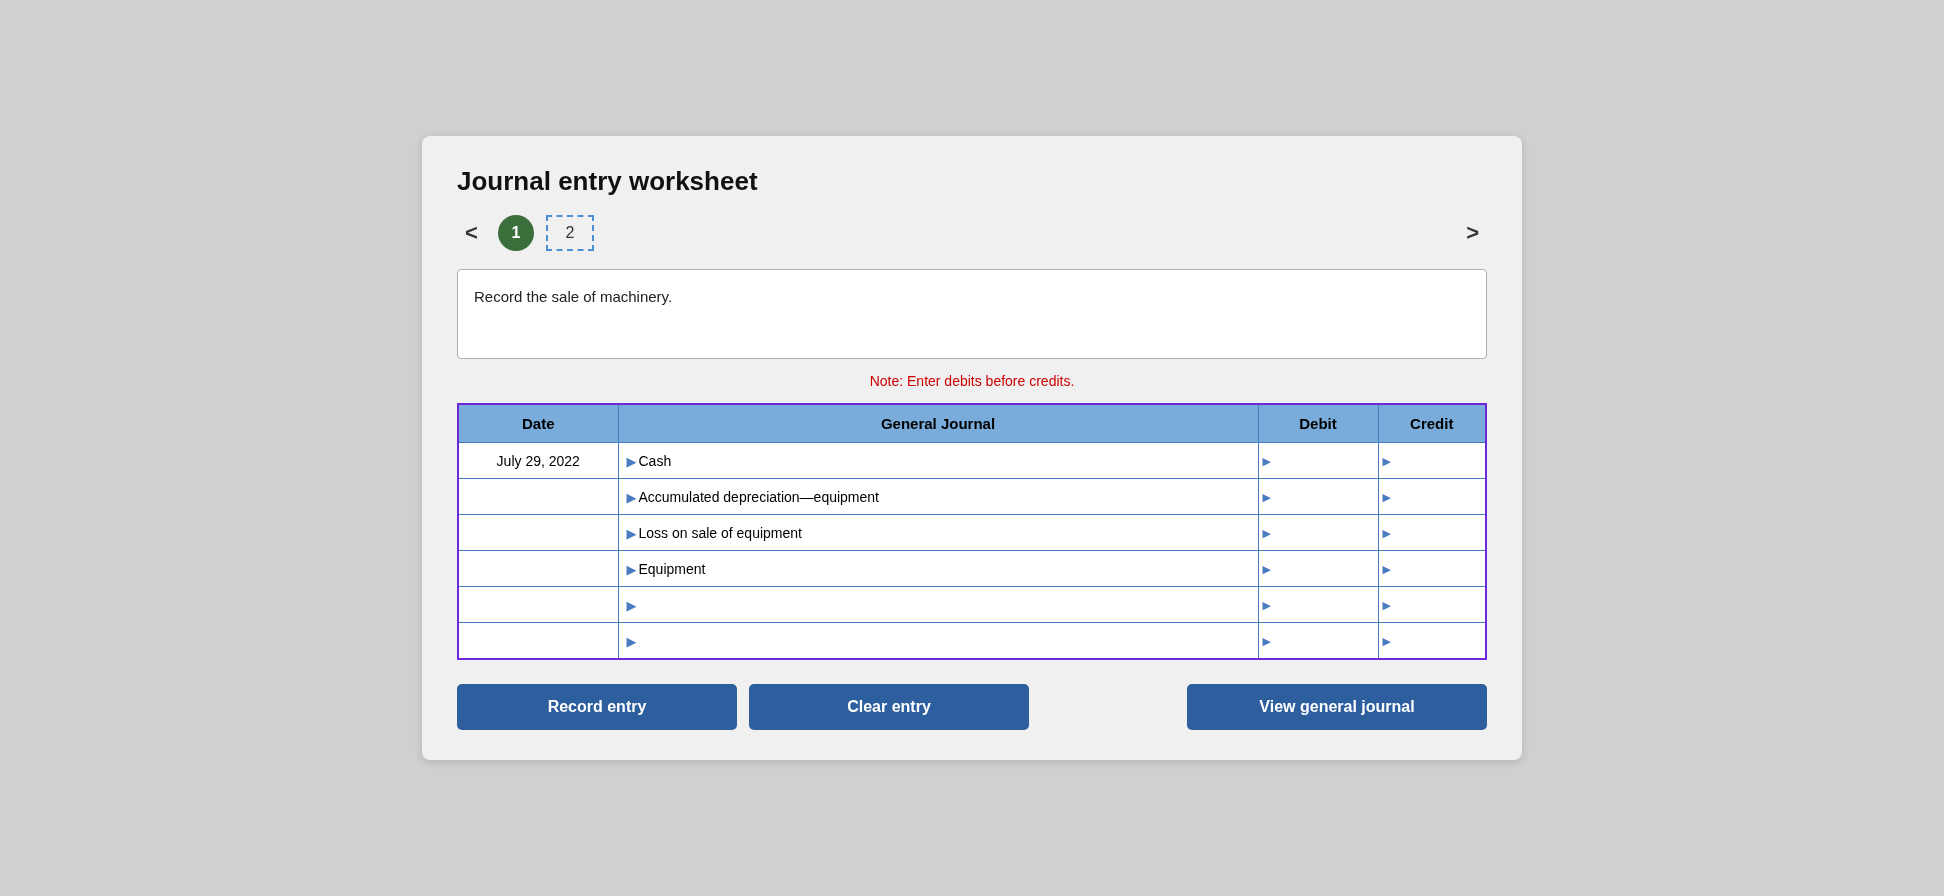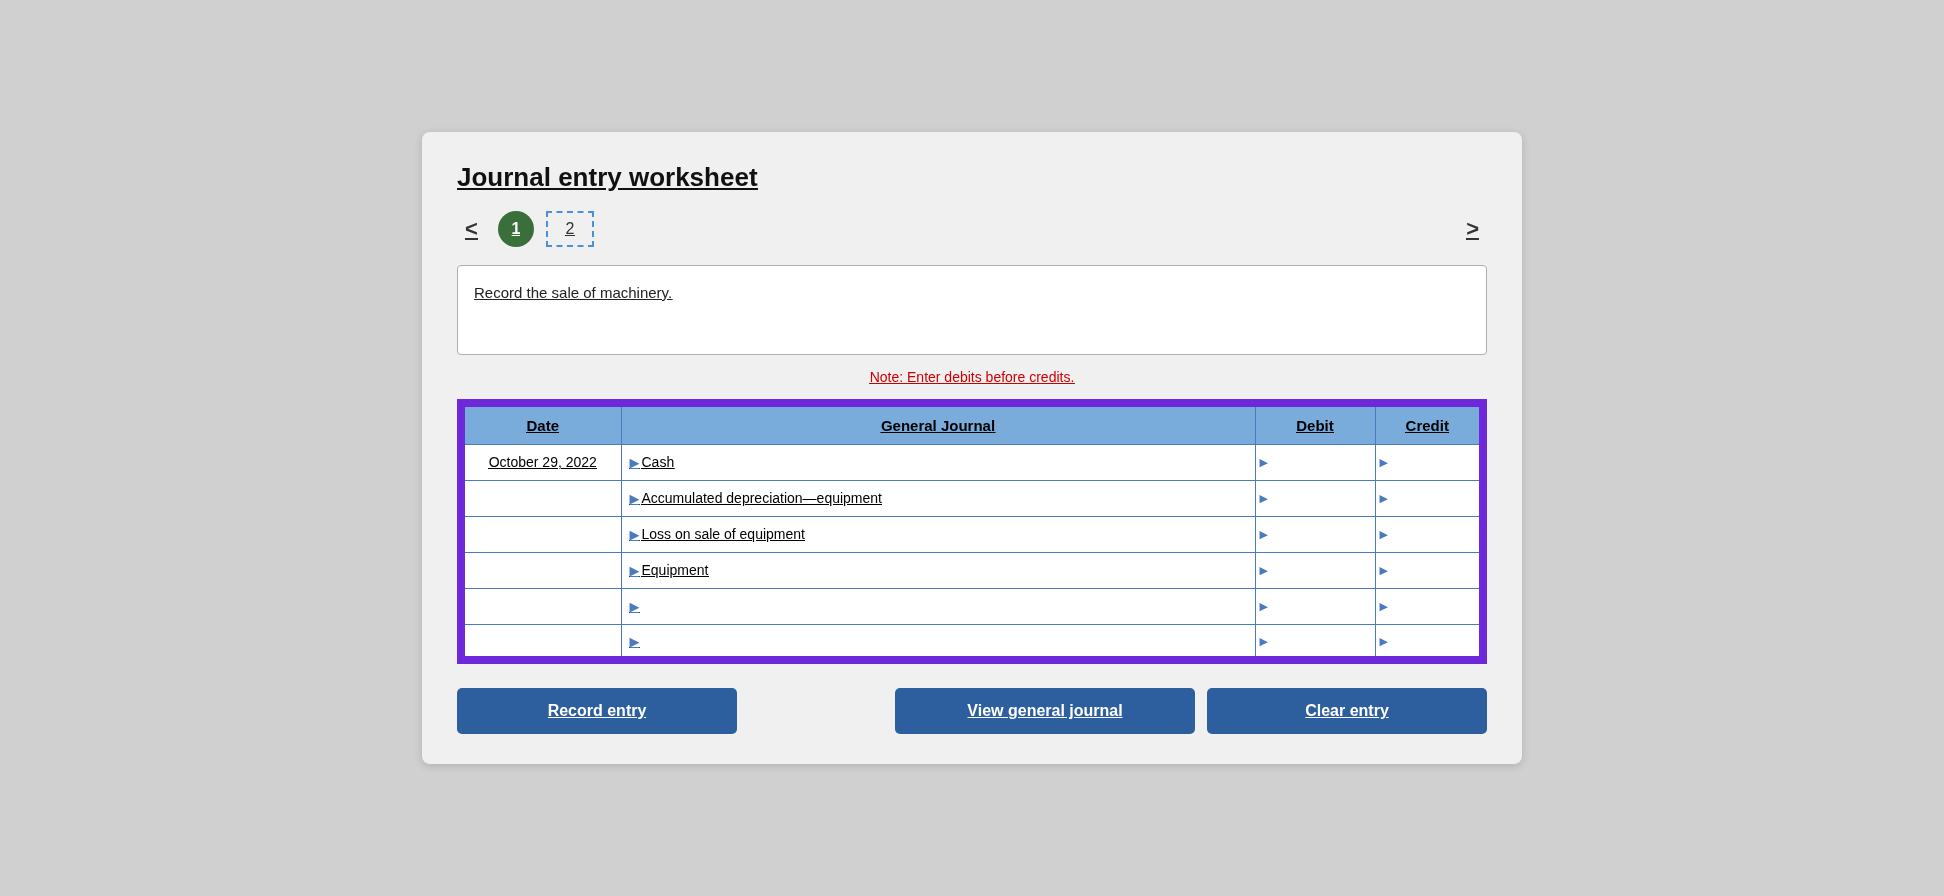--- a/index.html
+++ b/index.html
@@ -1,19 +1,18 @@
 <!DOCTYPE html>
 <html><head>
   <meta charset="utf-8">
   <style>
     * {
       box-sizing: border-box;
       margin: 0;
       padding: 0;
-      text-decoration: underline;
     }
 
     body {
       background: #d0d0d0;
       font-family: Arial, sans-serif;
       display: flex;
       justify-content: center;
       align-items: center;
       min-height: 100vh;
       padding: 20px;
@@ -103,21 +102,21 @@
     .note-text {
       color: #cc0000;
       font-size: 14px;
       margin-bottom: 14px;
       text-align: center;
     }
 
     .journal-table {
       width: 100%;
       border-collapse: collapse;
-      border: 8px solid #6d28d9;
+      border: 2px solid #6d28d9;
       margin-bottom: 24px;
     }
 
     .journal-table th {
       background: #7aacdb;
       color: #000;
       font-weight: bold;
       padding: 10px 8px;
       text-align: center;
       border: 1px solid #4a7abf;
@@ -237,21 +236,21 @@
     <thead>
       <tr>
         <th class="col-date">Date</th>
         <th class="col-journal">General Journal</th>
         <th class="col-debit">Debit</th>
         <th class="col-credit">Credit</th>
       </tr>
     </thead>
     <tbody id="table-body">
     <tr>
-          <td class="col-date">October 29, 2022</td>
+          <td class="col-date">July 29, 2022</td>
           <td class="col-journal cell-with-arrow"><span class="arrow-marker">▶</span>Cash</td>
           <td class="col-debit debit-cell"></td>
           <td class="col-credit credit-cell"></td>
         </tr>
         <tr>
           <td class="col-date"></td>
           <td class="col-journal cell-with-arrow"><span class="arrow-marker">▶</span>Accumulated depreciation—equipment</td>
           <td class="col-debit debit-cell"></td>
           <td class="col-credit credit-cell"></td>
         </tr>
@@ -277,17 +276,17 @@
           <td class="col-date"></td>
           <td class="col-journal cell-with-arrow"><span class="arrow-marker">▶</span></td>
           <td class="col-debit debit-cell"></td>
           <td class="col-credit credit-cell"></td>
         </tr>
       </tbody>
   </table>
 
   <div class="buttons-row">
     <button class="btn btn-record">Record entry</button>
+    <button class="btn btn-clear">Clear entry</button>
     <button class="btn btn-view">View general journal</button>
-    <button class="btn btn-clear">Clear entry</button>
   </div>
 
 </div>
 
 </body></html>

